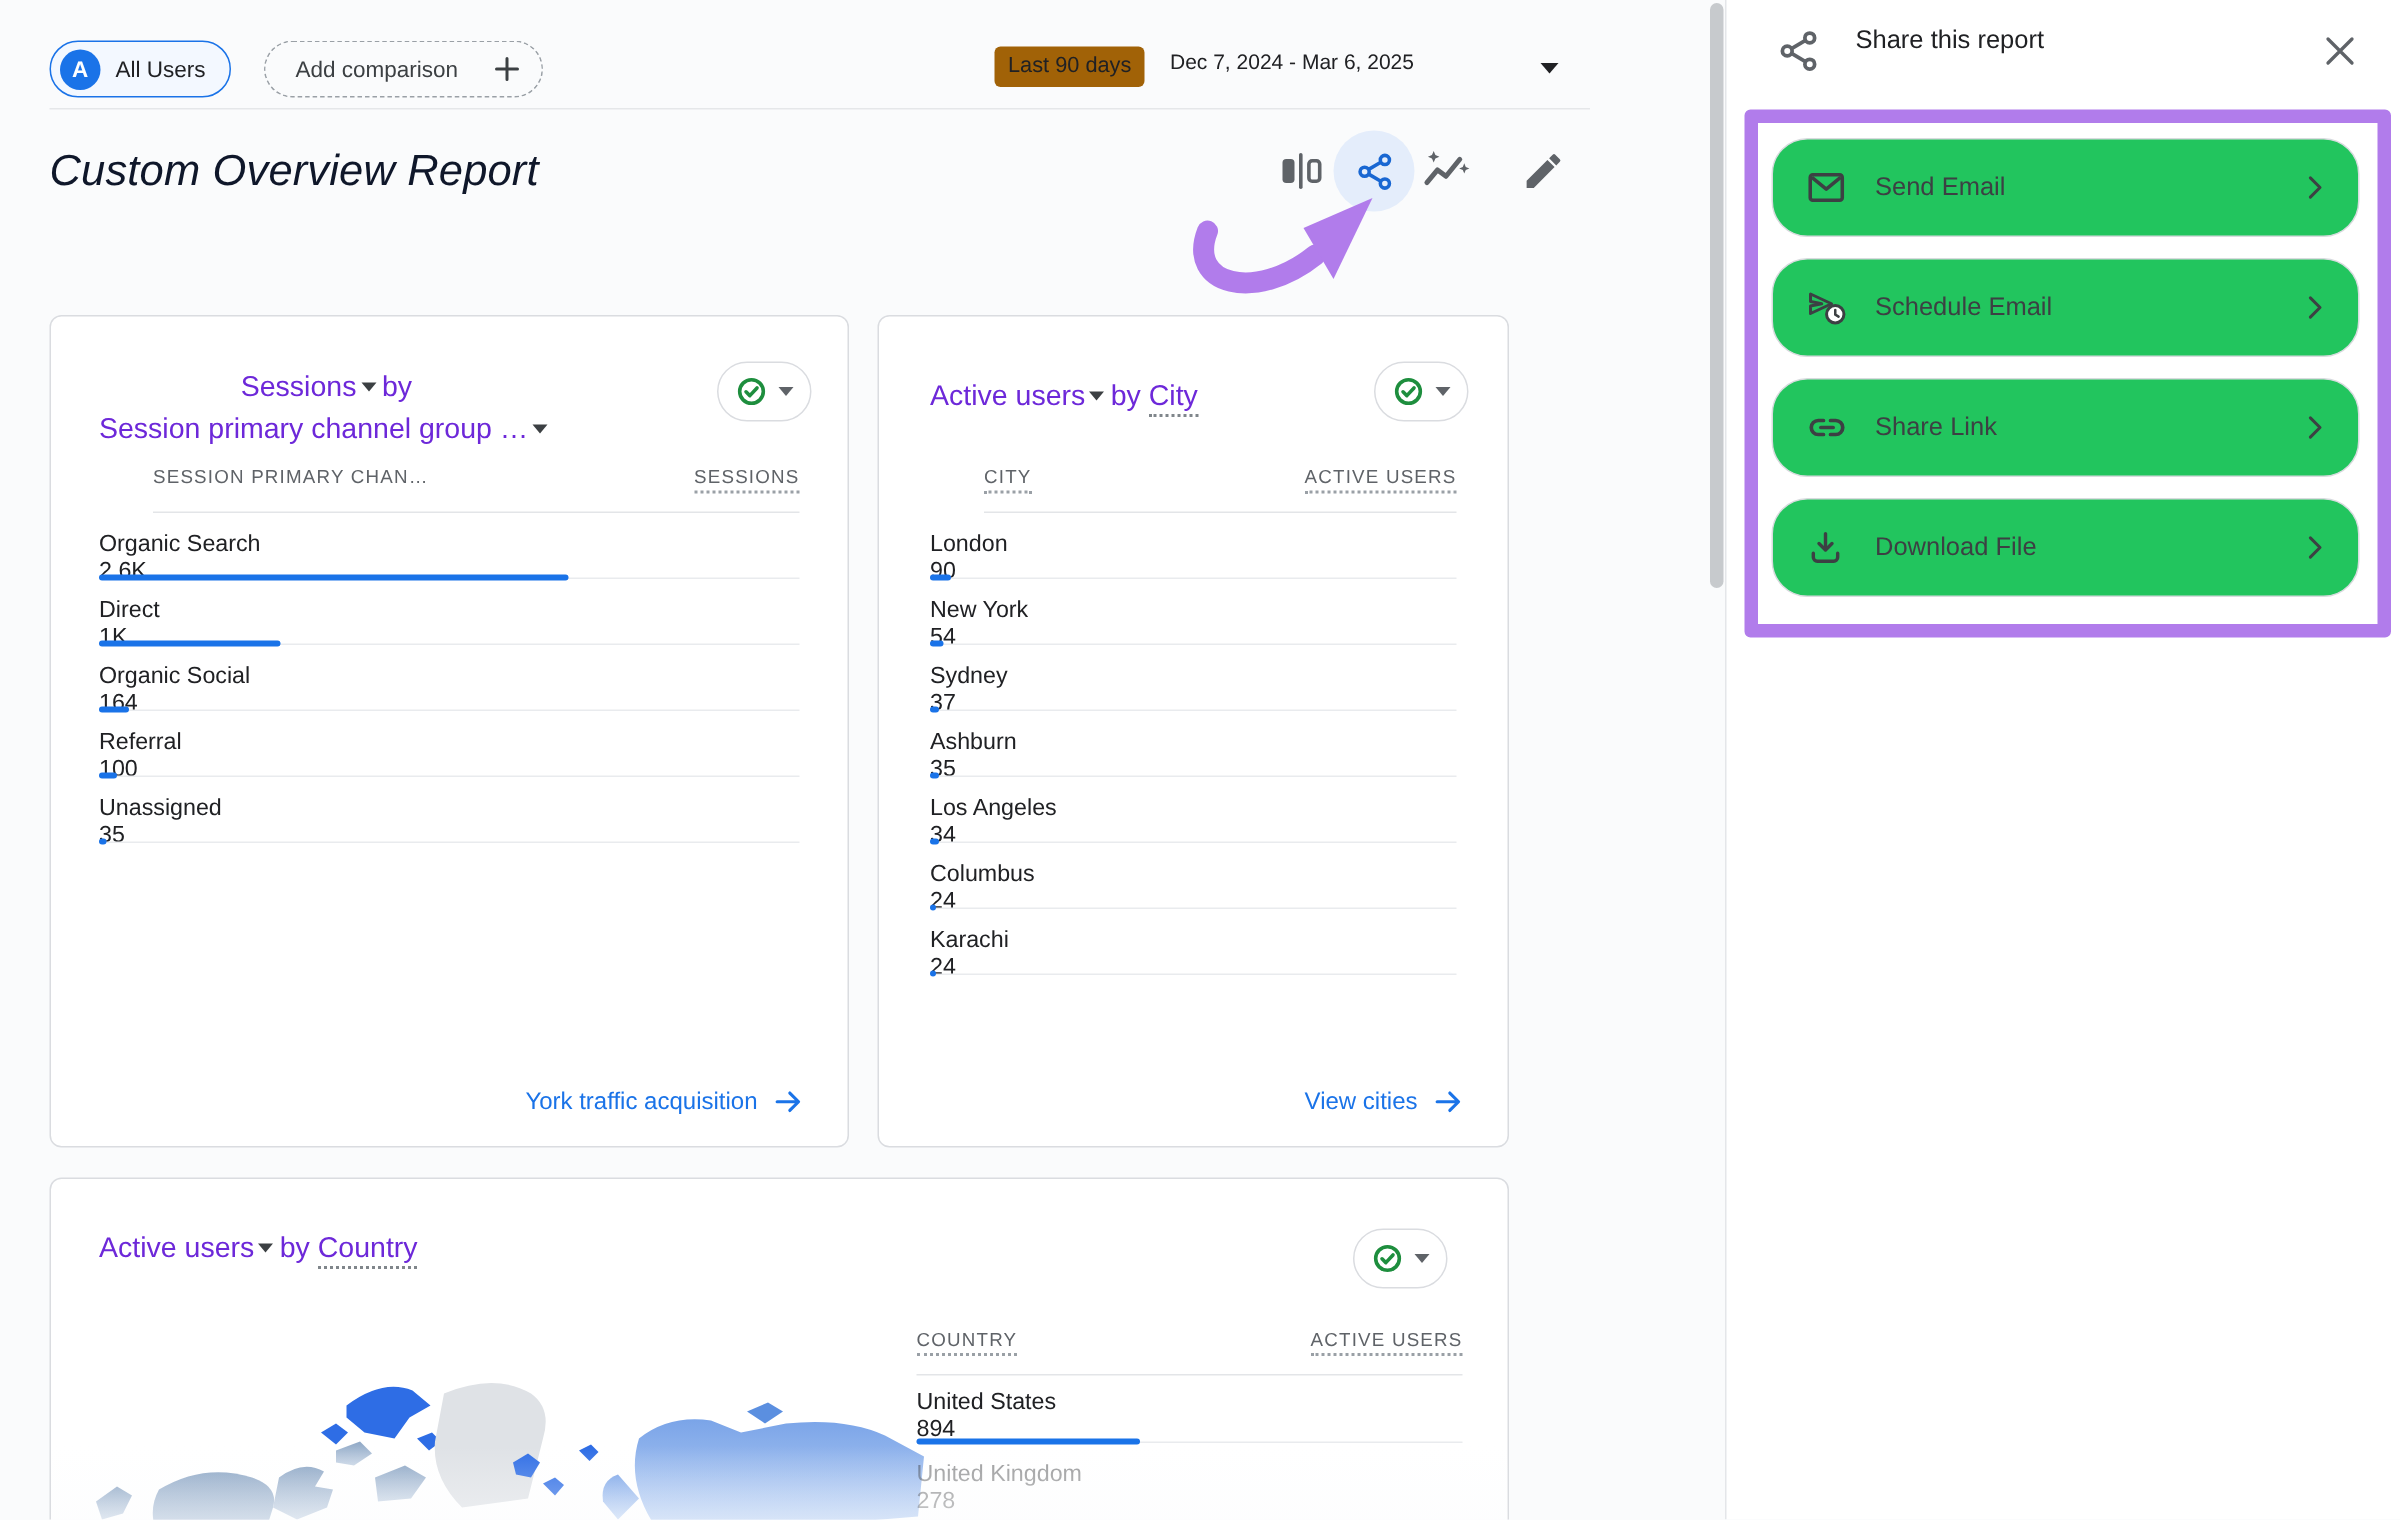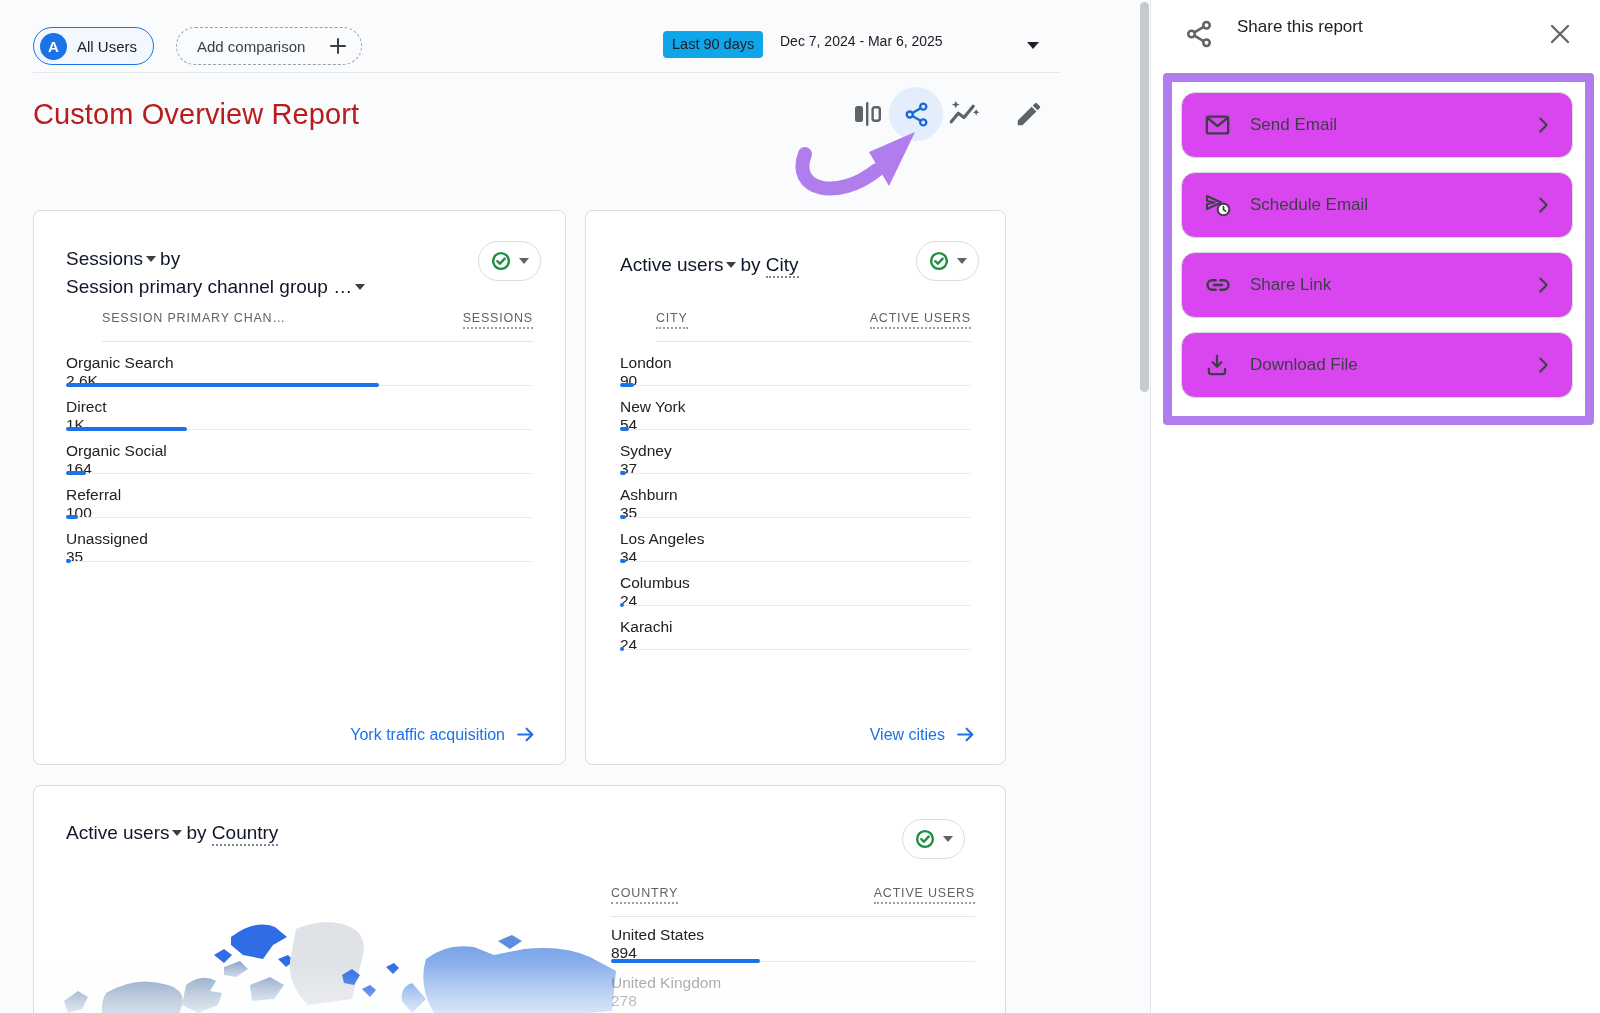--- a/index.html
+++ b/index.html
@@ -9,39 +9,39 @@
   
   .chip-users { position:absolute; left:33px; top:27px; height:38px; display:flex; align-items:center;
     gap:10px; padding:0 16px 0 6px; border:1.5px solid #1a73e8; border-radius:19px; background:#f3f8ff; cursor:pointer; }
   .avatar { width:27px; height:27px; border-radius:50%; background:#1a73e8; color:#fff; font-size:15px;
     font-weight:bold; display:flex; align-items:center; justify-content:center; }
   .chip-users .lbl { font-size:15px; font-weight:500; color:#202124; }
   .chip-add { position:absolute; left:176px; top:27px; height:38px; display:flex; align-items:center; gap:24px;
     padding:0 14px 0 20px; border:1px dashed #9aa0a6; border-radius:19px; background:transparent; cursor:pointer; }
   .chip-add .lbl { font-size:15px; font-weight:500; color:#3c4043; }
   .date-preset { position:absolute; left:663px; top:31px; height:27px; line-height:27px; padding:0 9px;
-    background:#0ea5e9; border-radius:4px; font-size:14.5px; color:#202124; }
+    background:#a16207; border-radius:4px; font-size:14.5px; color:#202124; }
   .date-range { position:absolute; left:780px; top:33px; font-size:14px; font-weight:400; color:#202124; cursor:pointer; }
   .date-caret { position:absolute; left:1027px; top:42px; width:0; height:0;
     border-left:6px solid transparent; border-right:6px solid transparent; border-top:7px solid #202124; cursor:pointer; }
   .header-rule { position:absolute; left:33px; top:72px; width:1027px; height:1px; background:#e5e7e9; }
-  .page-title { position:absolute; left:33px; top:98px; font-size:29px; font-weight:500; letter-spacing:.1px; color:#b91c1c; }
+  .page-title { position:absolute; left:33px; top:98px; font-size:29px; font-weight:500; letter-spacing:.1px; color:#0f172a;font-style:italic; }
 
   
   .tb-ic { position:absolute; cursor:pointer; }
   .share-circle { position:absolute; left:889px; top:87px; width:54px; height:54px; border-radius:50%;
     background:#e4edfb; display:flex; align-items:center; justify-content:center; cursor:pointer; }
   .anno-arrow { position:absolute; left:775px; top:96px; pointer-events:none; z-index:6; }
 
   
   .card { position:absolute; background:#fff; border:1px solid #dadce0; border-radius:8px; }
   .card1 { left:33px; top:210px; width:533px; height:555px; }
   .card2 { left:585px; top:210px; width:421px; height:555px; }
   .card3 { left:33px; top:785px; width:973px; height:280px; overflow:hidden; }
-  .card-title { position:absolute; font-size:19px; font-weight:500; color:#0f172a; line-height:28px; cursor:pointer; }
+  .card-title { position:absolute; font-size:19px; font-weight:500; color:#6d28d9; line-height:28px; cursor:pointer;text-align:center; }
   .caret { display:inline-block; width:0; height:0; border-left:5px solid transparent; border-right:5px solid transparent;
     border-top:6px solid #3c4043; margin:0 4px 2px 3px; vertical-align:middle; }
   .dotted-dim { border-bottom:2px dotted #80868b; padding-bottom:1px; }
   .check-pill { position:absolute; display:flex; align-items:center; gap:7px; padding:0 11px; height:40px;
     border:1px solid #dadce0; border-radius:20px; background:#fff; cursor:pointer; }
   .pill-caret { width:0; height:0; border-left:5px solid transparent; border-right:5px solid transparent; border-top:6px solid #5f6368; }
   .cols { display:flex; justify-content:space-between; font-size:12.5px; font-weight:500; letter-spacing:.8px; color:#5f6368; }
   .col-dotted { border-bottom:2px dotted #9aa0a6; padding-bottom:2px; }
   .rows-wrap { position:absolute; }
   .hdr-rule { border-bottom:1px solid #e3e5e8;margin-left:36px; }
@@ -61,22 +61,22 @@
     background:linear-gradient(to bottom, rgba(251,252,253,0), rgba(251,252,253,.94)); }
 
   
   .scroll-thumb { position:absolute; left:1140px; top:2px; width:9px; height:390px; border-radius:5px; background:#c7cacd; cursor:pointer; }
   .panel { position:absolute; left:1150px; top:0; width:450px; height:1013px; background:#fff; border-left:1px solid #e4e6e9; }
   .panel-title { position:absolute; left:86px; top:17px; font-size:17px; color:#202124; }
   .panel-share-ic { position:absolute; left:33px; top:19px; }
   .panel-close { position:absolute; left:396px; top:21px; cursor:pointer; }
   .purple-frame { position:absolute; left:12px; top:73px; width:431px; height:352px;
     border:9px solid #b17ceb; border-radius:4px; z-index:1; pointer-events:none; }
-  .share-btn { position:absolute; left:30px; width:392px; height:66px; border:1px solid #d8dbde; border-radius:14px;
-    background:#d946ef; cursor:pointer; z-index:2; }
+  .share-btn { position:absolute; left:30px; width:392px; height:66px; border:1px solid #d8dbde; border-radius:24px;
+    background:#22c55e; cursor:pointer; z-index:2; }
   .share-btn .ic { position:absolute; left:22px; top:50%; transform:translateY(-50%); }
   .share-btn .lbl { position:absolute; left:68px; top:50%; transform:translateY(-50%); font-size:17px; font-weight:500; color:#3c4043; }
   .share-btn .chev { position:absolute; right:18px; top:50%; transform:translateY(-50%); }
 </style>
 </head>
 <body>
 
 <div class="chip-users">
   <span class="avatar">A</span>
   <span class="lbl">All Users</span>

